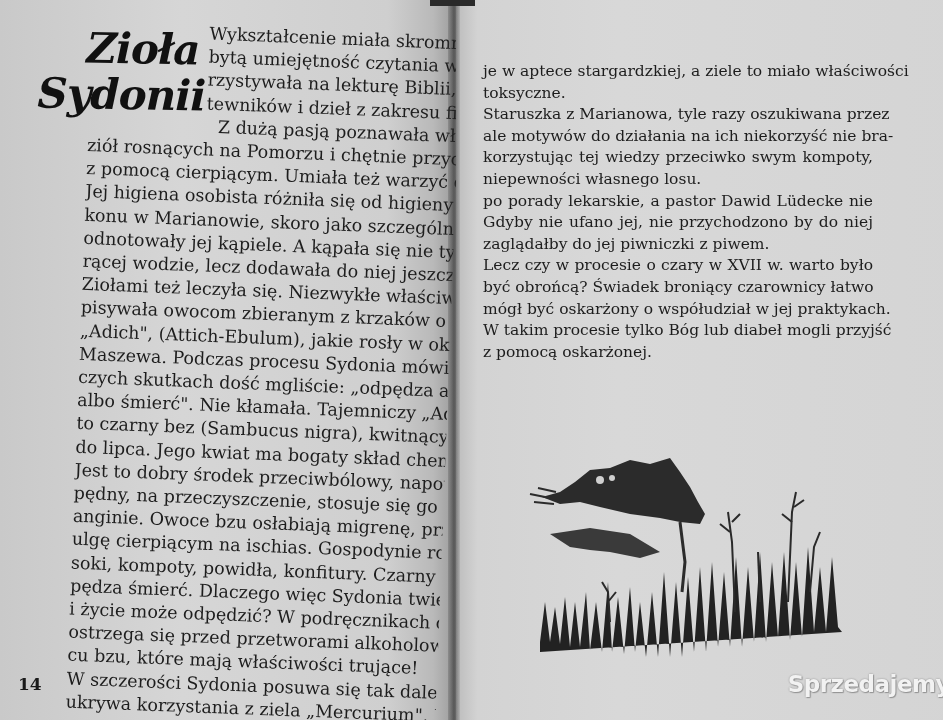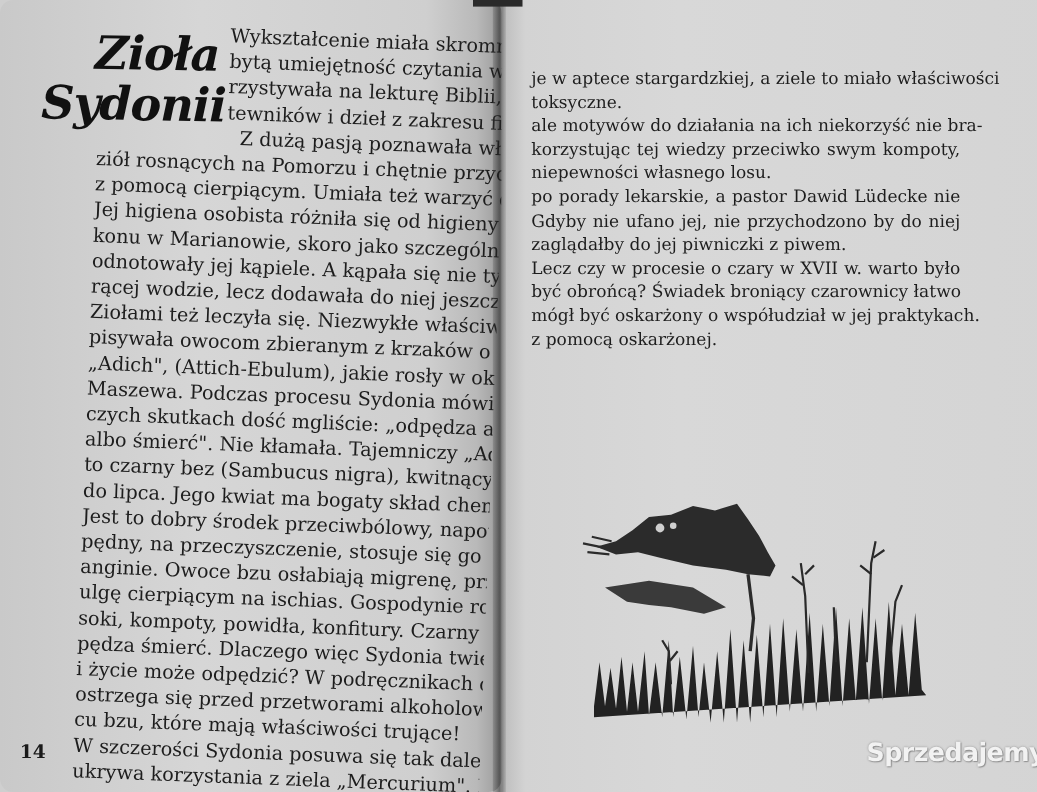--- a/index.html
+++ b/index.html
@@ -15,21 +15,20 @@
     width: 943px;
     height: 720px;
     overflow: hidden;
   }
   .page-left {
     position: absolute;
     left: 0; top: 0;
     width: 456px; height: 720px;
     background: linear-gradient(90deg, #c9c9c9 0%, #d6d6d6 40%, #cfcfcf 85%, #b9b9b9 95%, #9a9a9a 100%);
     overflow: hidden;
-    border-radius: 12px;
   }
   .page-right {
     position: absolute;
     left: 456px; top: 0;
     width: 539px; height: 720px;
     background: linear-gradient(90deg, #bcbcbc 0%, #d3d3d3 4%, #d8d8d8 30%, #d4d4d4 100%);
     overflow: hidden;
   }
   .gutter-shadow {
     position: absolute;
@@ -176,29 +175,31 @@
       <span class="line">ukrywa korzystania z ziela „Mercurium". Kupowała</span>
     </div>
 
     <div class="page-num">14</div>
   </div>
 
   <div class="page-right">
     <div class="right-body text">
       <span class="line">je w aptece stargardzkiej, a ziele to miało właściwości</span>
       <span class="line last">toksyczne.</span>
+      <span class="line">Staruszka z Marianowa, tyle razy oszukiwana przez</span>
       <span class="line">ale motywów do działania na ich niekorzyść nie bra-</span>
       <span class="line">korzystując tej wiedzy przeciwko swym kompoty,</span>
       <span class="line last">niepewności własnego losu.</span>
       <span class="line">po porady lekarskie, a pastor Dawid Lüdecke nie</span>
       <span class="line">Gdyby nie ufano jej, nie przychodzono by do niej</span>
       <span class="line last">zaglądałby do jej piwniczki z piwem.</span>
       <span class="line">Lecz czy w procesie o czary w XVII w. warto było</span>
       <span class="line">być obrońcą? Świadek broniący czarownicy łatwo</span>
       <span class="line">mógł być oskarżony o współudział w jej praktykach.</span>
+      <span class="line">W takim procesie tylko Bóg lub diabeł mogli przyjść</span>
       <span class="line last">z pomocą oskarżonej.</span>
     </div>
 
     <svg class="illustration" viewBox="0 0 330 220">
 
       <path d="M22 45 L40 40 L55 30 L70 18 L90 16 L110 8 L130 12 L150 6 L160 20 L170 35 L178 50 L185 62 L180 72 L160 70 L140 66 L110 62 L80 55 L60 50 L40 52 Z" fill="#2b2b2b"></path>
       <path d="M10 42 L30 46 M14 50 L34 52 M18 36 L36 40" stroke="#2b2b2b" stroke-width="2"></path>
       <circle cx="80" cy="28" r="4" fill="#cfcfcf"></circle>
       <circle cx="92" cy="26" r="3" fill="#cfcfcf"></circle>
 

